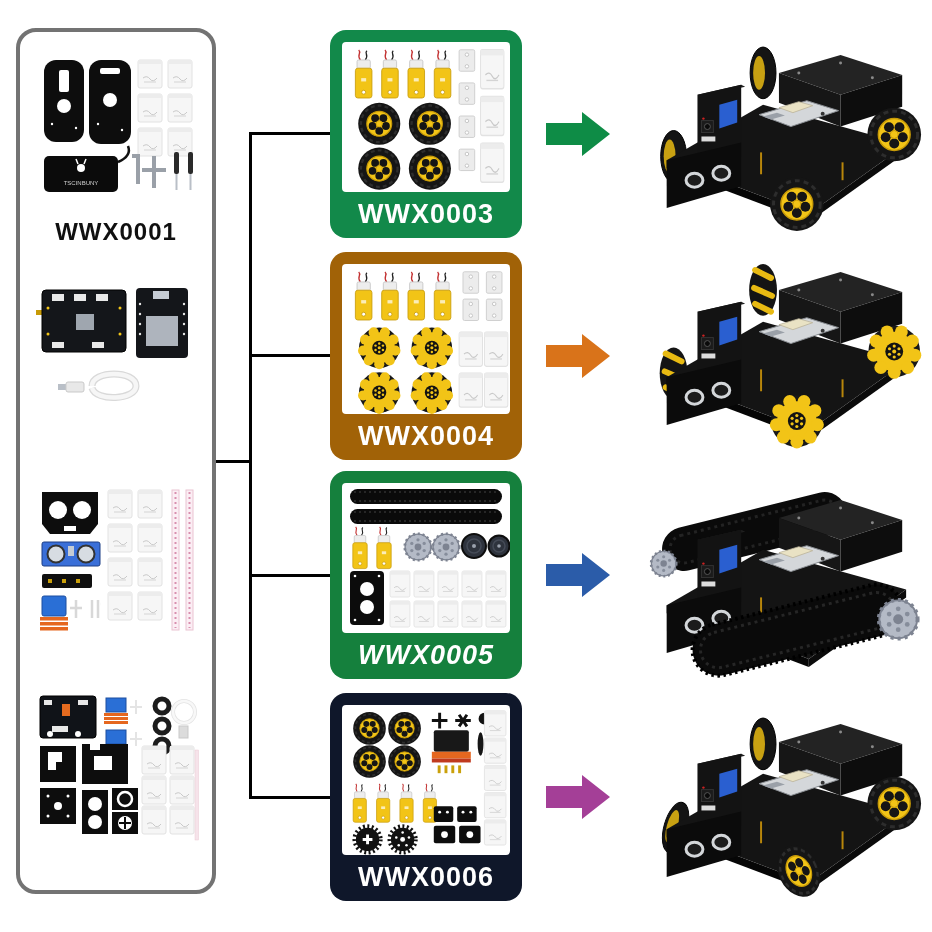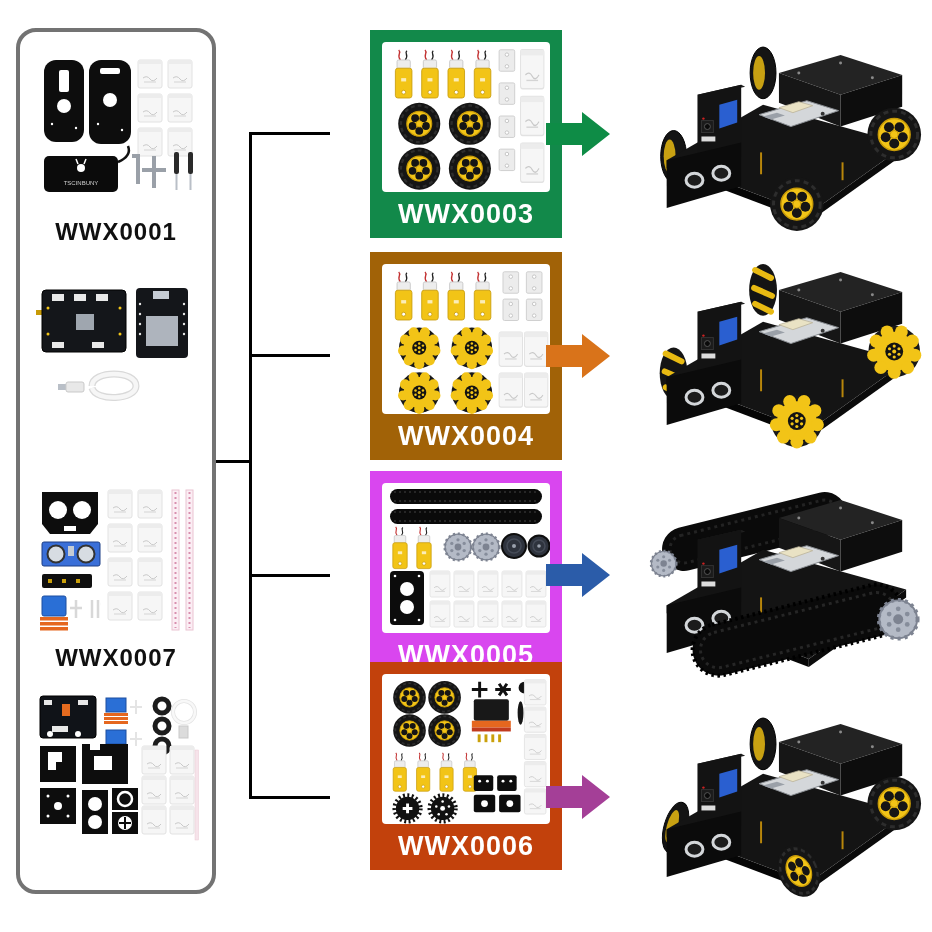--- a/index.html
+++ b/index.html
@@ -4,21 +4,21 @@
 <style>
   html,body{margin:0;padding:0;background:#fff;}
   .canvas{position:relative;width:932px;height:932px;background:#fff;
           font-family:"Liberation Sans",sans-serif;overflow:hidden;}
   .base-box{position:absolute;left:16px;top:28px;width:200px;height:866px;
             border:4px solid #737373;border-radius:20px;background:#fff;box-sizing:border-box;}
   .kit-art{position:absolute;left:12px;}
   .base-label{position:absolute;left:0;width:100%;text-align:center;
               font-size:24px;font-weight:700;color:#101010;letter-spacing:1px;}
   .hline,.vline{position:absolute;background:#000;}
-  .combo{position:absolute;left:330px;width:192px;height:208px;border-radius:0;margin-left:40px;}
+  .combo{position:absolute;left:330px;width:192px;height:208px;border-radius:16px;}
   .combo-inner{position:absolute;left:12px;top:12px;width:168px;height:150px;
                background:#fff;border-radius:4px;}
   .combo-label{position:absolute;left:0;top:160px;width:100%;height:48px;line-height:48px;
                text-align:center;color:#fff;font-size:27px;font-weight:700;letter-spacing:1px;}
   .arrow{position:absolute;left:546px;width:64px;height:48px;}
   .robot{position:absolute;left:612px;width:318px;height:208px;}
 </style>
 </head>
 <body>
 
@@ -272,21 +272,20 @@
         <use href="#gBag" x="76" y="108"></use>
           <use href="#gBag" x="106" y="108"></use>
       </g>
       <g>
         <rect x="140" y="6" width="7" height="140" fill="#fbeef4" stroke="#eac3d2"></rect>
         <line x1="143.5" y1="8" x2="143.5" y2="144" stroke="#d98fae" stroke-width="2" stroke-dasharray="2 3"></line>
         <rect x="154" y="6" width="7" height="140" fill="#fbeef4" stroke="#eac3d2"></rect>
         <line x1="157.5" y1="8" x2="157.5" y2="144" stroke="#d98fae" stroke-width="2" stroke-dasharray="2 3"></line>
       </g>
     </svg>
-    <div class="base-label" style="top:612px">WWX0007</div>
 
     <svg class="kit-art" style="top:658px" width="168" height="162" viewBox="0 0 168 162">
       <g>
         <rect x="8" y="6" width="56" height="42" rx="3" fill="#101318" stroke="#000"></rect>
         <rect x="30" y="14" width="8" height="12" fill="#e56b1f"></rect>
         <g fill="#e8e8e8">
             <rect x="12" y="10" width="8" height="5"></rect>
             <rect x="46" y="10" width="10" height="5"></rect>
             <rect x="20" y="36" width="16" height="6"></rect>
           </g>
@@ -420,21 +419,21 @@
           <use href="#gMecanum" transform="translate(36,86) scale(0.8)"></use>
           <use href="#gMecanum" transform="translate(90,86) scale(0.8)"></use>
           <use href="#gMecanum" transform="translate(36,132) scale(0.8)"></use>
           <use href="#gMecanum" transform="translate(90,132) scale(0.8)"></use>
         </g>
       </svg>
     </div>
     <div class="combo-label">WWX0004</div>
   </div>
 
-  <div class="combo" style="top: 471px; background-color: #d946ef;">
+  <div class="combo" style="top: 471px; background-color: #15803d; font-style: italic;">
     <div class="combo-inner">
       <svg width="168" height="150" viewBox="0 0 168 150">
         <g>
           <rect x="8" y="6" width="152" height="15" rx="7.5" fill="#0a0a0a"></rect>
           <path d="M12,9 h144 M12,18 h144" stroke="#262626" stroke-width="2" stroke-dasharray="2 3"></path>
           <rect x="8" y="26" width="152" height="15" rx="7.5" fill="#0a0a0a"></rect>
           <path d="M12,29 h144 M12,38 h144" stroke="#262626" stroke-width="2" stroke-dasharray="2 3"></path>
         </g>
         <g>
           <use href="#gMotor" transform="translate(18,64) scale(0.72)"></use>
@@ -473,21 +472,21 @@
           <use href="#gBag" transform="translate(72,118) scale(0.83,0.93)"></use>
           <use href="#gBag" transform="translate(96,118) scale(0.83,0.93)"></use>
           <use href="#gBag" transform="translate(120,118) scale(0.83,0.93)"></use>
           <use href="#gBag" transform="translate(144,118) scale(0.83,0.93)"></use>
         </g>
       </svg>
     </div>
     <div class="combo-label">WWX0005</div>
   </div>
 
-  <div class="combo" style="top: 662px; background-color: #c2410c;">
+  <div class="combo" style="top: 693px; background-color: #0f172a;">
     <div class="combo-inner">
       <svg width="168" height="150" viewBox="0 0 168 154">
         <g>
           <use href="#gWheel" transform="translate(26,24) scale(0.62)"></use>
           <use href="#gWheel" transform="translate(62,24) scale(0.62)"></use>
           <use href="#gWheel" transform="translate(26,58) scale(0.62)"></use>
           <use href="#gWheel" transform="translate(62,58) scale(0.62)"></use>
         </g>
         <g stroke="#111" stroke-width="3">
           <path d="M90,16 h16 M98,8 v16"></path>

